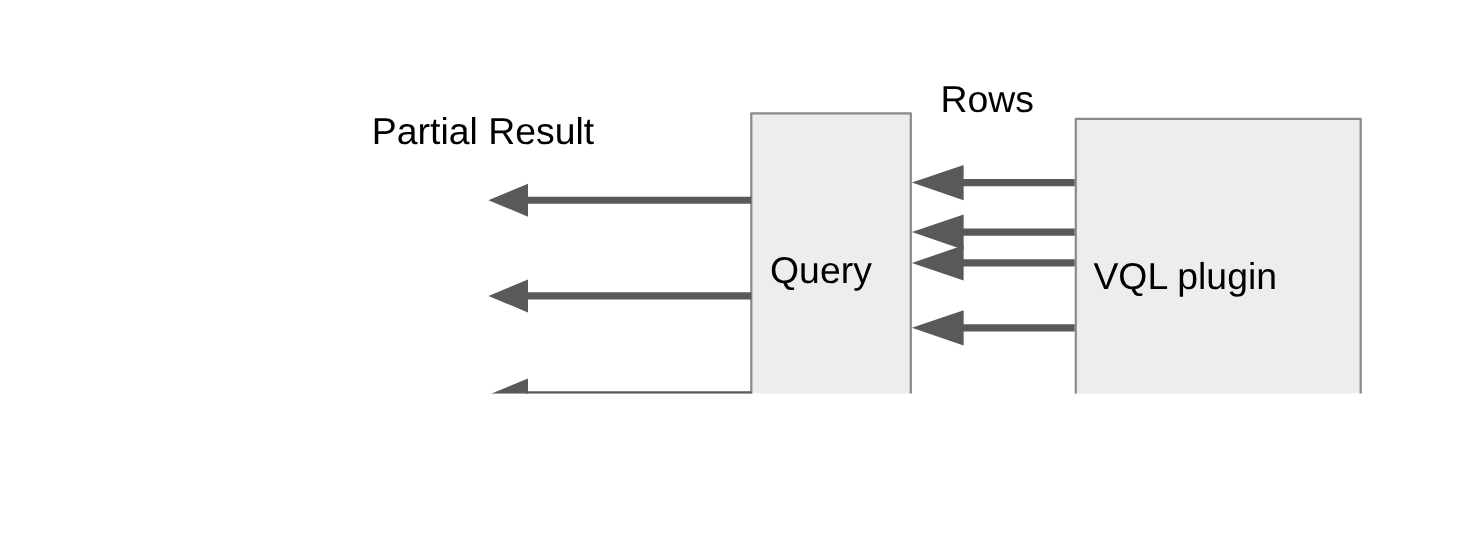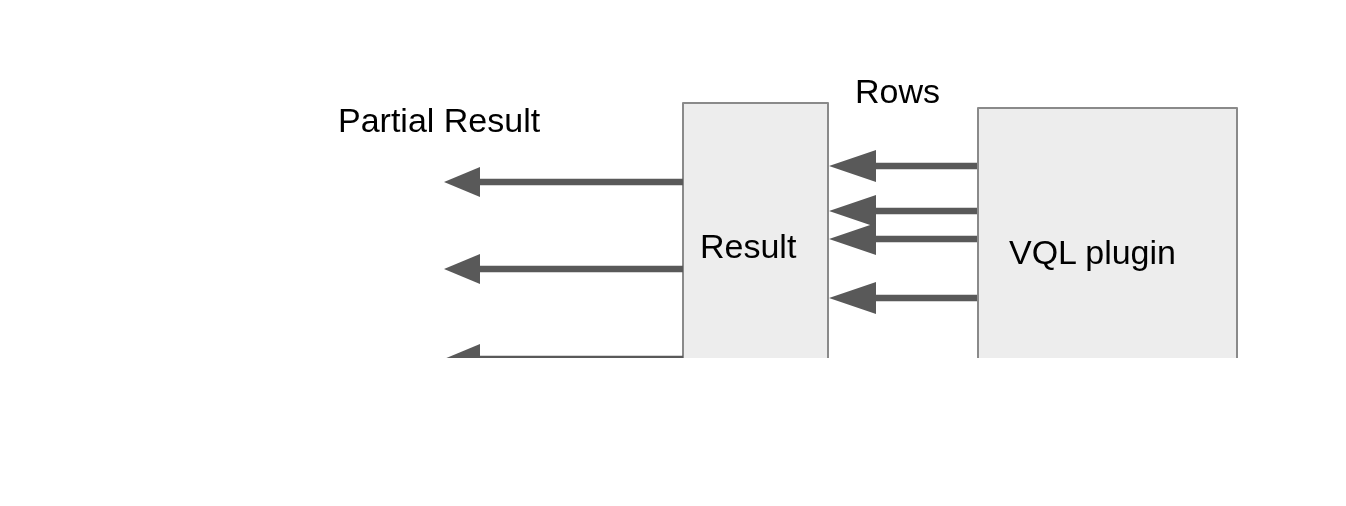--- a/index.html
+++ b/index.html
@@ -109,17 +109,17 @@
       </g>
   </svg>
 
   <div class="diagram-label" style="left:338px; top:99px;">
     <span>Partial Result</span>
   </div>
 
 
   <div class="diagram-label" style="left:855px; top:70px;">Rows</div>
 
-  <div class="diagram-label" style="left:700px; top:225px;">Result</div>
+  <div class="diagram-label" style="left:700px; top:225px;">Query</div>
 
-  <div class="diagram-label" style="left:994px; top:231px;margin-left:15px;">VQL plugin</div>
+  <div class="diagram-label" style="left:994px; top:231px;">VQL plugin</div>
 
 </div>
 
 </body></html>

